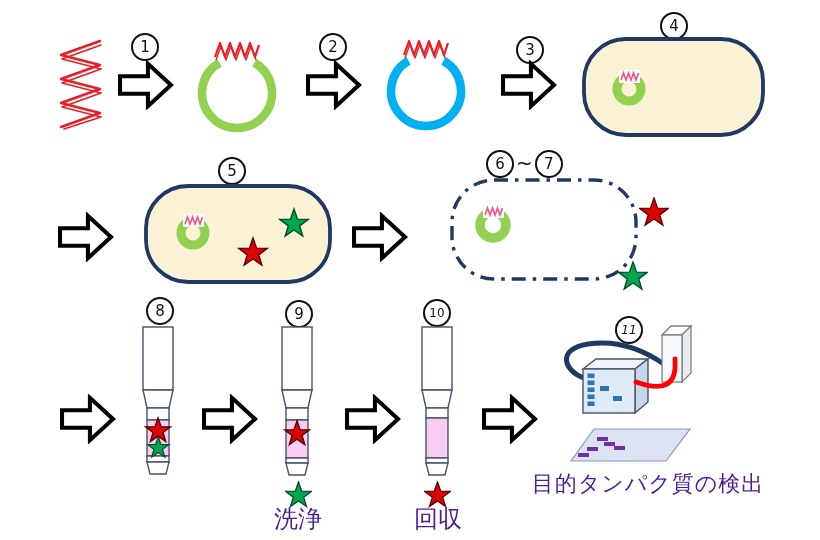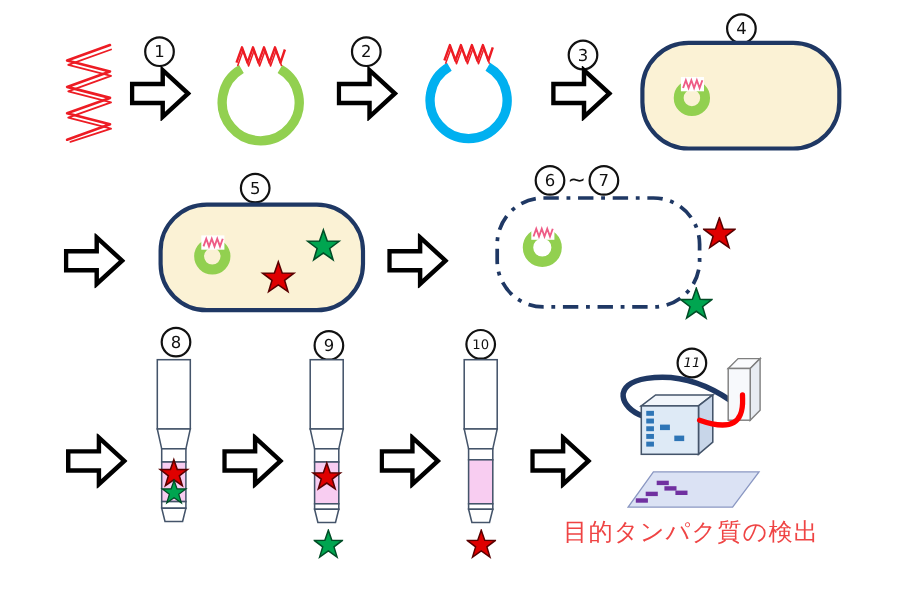--- a/index.html
+++ b/index.html
@@ -6,21 +6,21 @@
   #stage{position:relative;width:820px;height:540px;background:#ffffff;overflow:hidden;
          font-family:"Liberation Sans",sans-serif;}
   .abs{position:absolute;}
   .badge{position:absolute;width:24px;height:24px;background:#fff;border:2px solid #111;
          border-radius:50%;display:flex;align-items:center;justify-content:center;
          font-family:"DejaVu Sans",sans-serif;font-size:15px;line-height:1;color:#111;}
   .badge.two{font-size:12px;}
   .range{position:absolute;display:flex;align-items:center;gap:2px;}
   .range .badge{position:static;}
   .tilde{font-size:20px;color:#111;margin-top:-3px;font-family:"DejaVu Sans",sans-serif;}
-  .lbl{position:absolute;color:#ef4444;}
+  .lbl{position:absolute;text-align:center;color:#4c1d95;}
   .lbl.small{font-size:24px;}
   .lbl.caption{font-size:22px;letter-spacing:1px;}
   svg{display:block;}
 </style>
 </head>
 <body>
 
 <div id="stage">
 
   <svg class="abs" style="left:52px;top:38px;" width="56" height="94" viewBox="0 0 56 94">
@@ -158,40 +158,42 @@
     <rect x="24" y="98" width="22" height="38" fill="#F8CDF1" stroke="#44546A" stroke-width="1.4"></rect>
     <rect x="24" y="136" width="22" height="5" fill="#FFFFFF" stroke="#44546A" stroke-width="1.4"></rect>
     <polygon points="24,141 46,141 43,153 27,153" fill="#FFFFFF" stroke="#44546A" stroke-width="1.4"></polygon>
     <g transform="translate(22,98) scale(0.87)">
       <polygon points="15,1 18.53,11.15 29.27,11.37 20.71,17.85 23.82,28.13 15,22 6.18,28.13 9.29,17.85 0.73,11.37 11.47,11.15" fill="#DF0000" stroke="#5A0000" stroke-width="1.6"></polygon>
     </g>
   </svg>
   <svg class="abs" style="left:285px;top:481px;" width="27" height="29" viewBox="0 0 30 32">
     <polygon points="15,1 18.53,11.15 29.27,11.37 20.71,17.85 23.82,28.13 15,22 6.18,28.13 9.29,17.85 0.73,11.37 11.47,11.15" fill="#00A550" stroke="#004D26" stroke-width="1.5"></polygon>
   </svg>
+  <div class="lbl small" style="left:257px;top:503px;width:82px;">洗浄</div>
 
   <svg class="abs" style="left:345px;top:394px;" width="56" height="50" viewBox="0 0 58 52">
     <polygon points="2,17 31,17 31,4 55,26 31,48 31,35 2,35" fill="#FFFFFF" stroke="#000000" stroke-width="4.2"></polygon>
   </svg>
 
   <div class="badge two" style="left:423px;top:299px;">
     <span>10</span>
   </div>
 
   <svg class="abs" style="left:402px;top:322px;" width="70" height="158" viewBox="0 0 70 158">
     <rect x="20" y="5" width="30" height="63" fill="#FFFFFF" stroke="#44546A" stroke-width="1.4"></rect>
     <polygon points="20,68 50,68 46,86 24,86" fill="#FFFFFF" stroke="#44546A" stroke-width="1.4"></polygon>
     <rect x="24" y="86" width="22" height="10" fill="#FFFFFF" stroke="#44546A" stroke-width="1.4"></rect>
     <rect x="24" y="96" width="22" height="40" fill="#F8CDF1" stroke="#44546A" stroke-width="1.4"></rect>
     <rect x="24" y="136" width="22" height="5" fill="#FFFFFF" stroke="#44546A" stroke-width="1.4"></rect>
     <polygon points="24,141 46,141 43,153 27,153" fill="#FFFFFF" stroke="#44546A" stroke-width="1.4"></polygon>
   </svg>
   <svg class="abs" style="left:424px;top:481px;" width="27" height="29" viewBox="0 0 30 32">
     <polygon points="15,1 18.53,11.15 29.27,11.37 20.71,17.85 23.82,28.13 15,22 6.18,28.13 9.29,17.85 0.73,11.37 11.47,11.15" fill="#DF0000" stroke="#5A0000" stroke-width="1.5"></polygon>
   </svg>
+  <div class="lbl small" style="left:397px;top:503px;width:82px;">回収</div>
 
   <svg class="abs" style="left:482px;top:394px;" width="56" height="50" viewBox="0 0 58 52">
     <polygon points="2,17 31,17 31,4 55,26 31,48 31,35 2,35" fill="#FFFFFF" stroke="#000000" stroke-width="4.2"></polygon>
   </svg>
 
   <div class="badge two" style="left:615px;top:316px;font-style:italic;">
     <span>11</span>
   </div>
 
   <svg class="abs" style="left:540px;top:315px;" width="255" height="150" viewBox="0 0 255 150">

